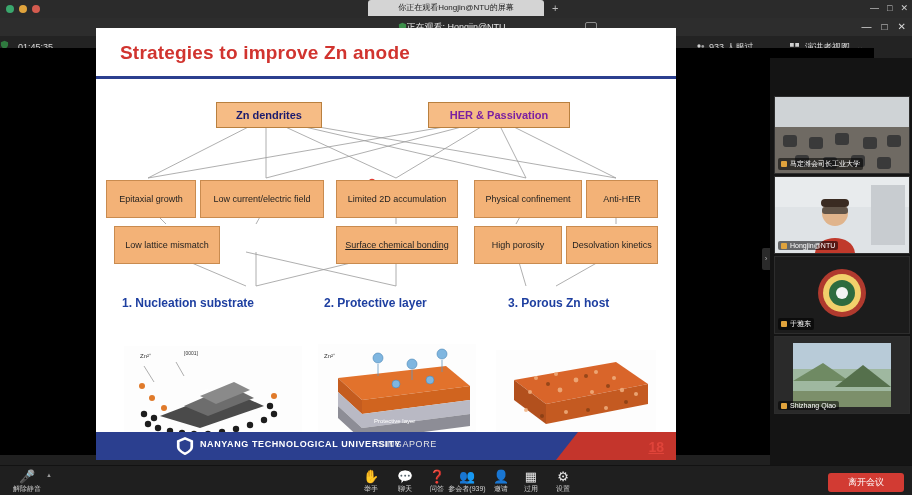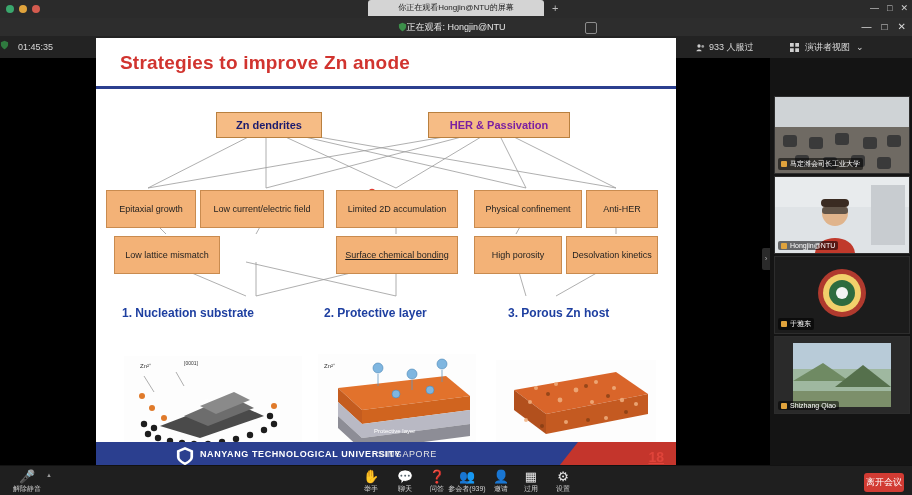--- a/index.html
+++ b/index.html
@@ -28,21 +28,21 @@
   
   .meetbar{position:absolute;left:0;top:36px;width:912px;height:22px;background:#232323;border-bottom:1px solid #151515;}
   .mb-item{position:absolute;top:4px;color:#d9d9d9;font-size:9px;line-height:14px;display:flex;align-items:center;gap:4px;}
   .mb-time{left:844px;}
   .mb-clock{left:18px;}
   .mb-part{left:696px;}
   .mb-view{left:790px;gap:6px;}
   .mb-shield{left:6px;top:6px;width:9px;height:10px;}
 
   
-  .stage{position:absolute;left:0;top:58px;width:874px;height:407px;background:#000;padding-left:28px;}
+  .stage{position:absolute;left:0;top:48px;width:874px;height:407px;background:#000;}
   .slide{position:absolute;left:96px;top:-20px;width:580px;height:432px;background:#fff;overflow:hidden;}
 
   .slide-title{position:absolute;left:24px;top:14px;color:#d1342f;font-size:19px;font-weight:bold;letter-spacing:.2px;}
   .title-rule{position:absolute;left:0;top:48px;width:580px;height:3px;background:#2b3f8f;}
 
   .box{position:absolute;background:#f3b277;border:1px solid #c98b4f;color:#1f1f1f;
        font-size:9px;line-height:11px;text-align:center;display:flex;align-items:center;justify-content:center;padding:2px;}
   .box.hdr{background:#f6bc85;border:1px solid #b9803f;font-weight:bold;color:#1a1a6e;font-size:11px;}
   .box.hdr.her{color:#7a1fa2;}
 
@@ -72,21 +72,21 @@
                padding:1px 3px;border-radius:2px;display:flex;align-items:center;gap:3px;max-width:120px;white-space:nowrap;overflow:hidden;}
   .micdot{width:6px;height:6px;background:#e0a33c;border-radius:1px;display:inline-block;}
   .railarrow{position:absolute;left:762px;top:248px;width:8px;height:22px;background:#2a2a2a;color:#aaa;font-size:8px;
              line-height:22px;text-align:center;border-radius:2px 0 0 2px;}
 
   
   .bottom{position:absolute;left:0;top:465px;width:912px;height:30px;background:#1f1f1f;border-top:1px solid #121212;}
   .bt{position:absolute;top:3px;color:#d2d2d2;font-size:7px;text-align:center;width:46px;}
   .bt .gl{display:block;font-size:13px;line-height:15px;color:#e6e6e6;}
   .leave{position:absolute;right:8px;top:7px;background:#d23b33;color:#fff;font-size:9px;
-         padding:3px 2px;border-radius:3px;}
+         padding:3px 20px;border-radius:3px;}
   .caret{position:absolute;color:#9a9a9a;font-size:6px;}
 </style>
 </head>
 <body>
 
 <div class="app">
 
   <div class="topbar">
     <div class="tb-dots">
       <span class="dot g"></span>

